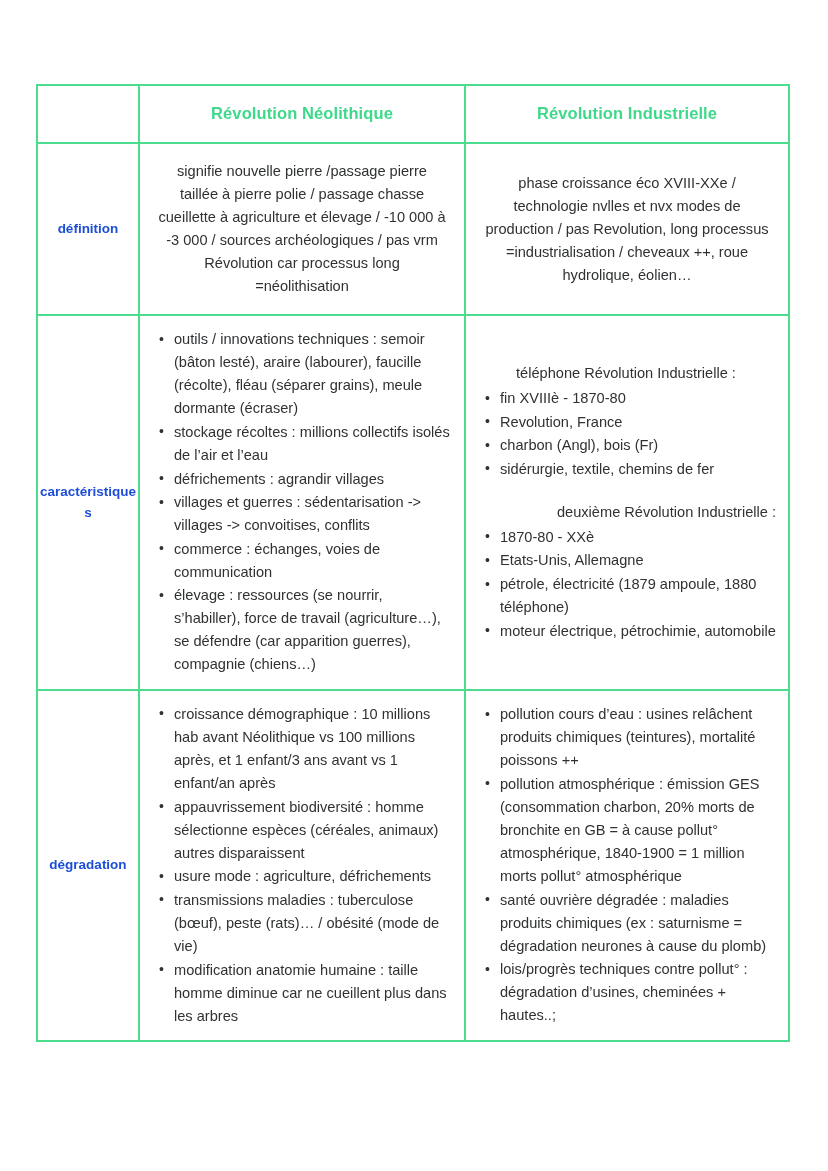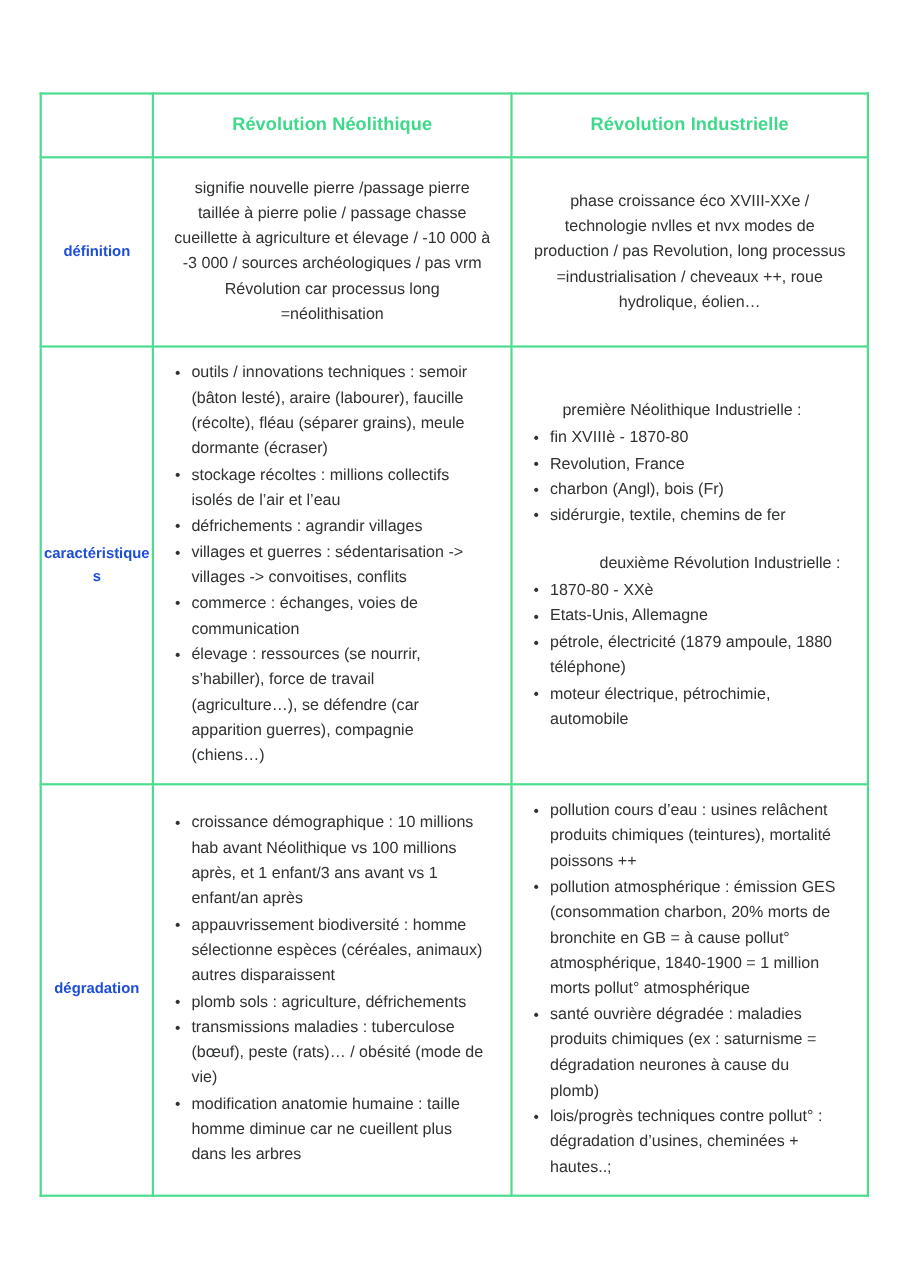--- a/index.html
+++ b/index.html
@@ -107,21 +107,21 @@
     content: "\2022";
     position: absolute;
     left: -15px;
     top: -0.5px;
     font-size: 14px;
     color: #2f3133;
     line-height: 1.58;
   }
 
   .cell.list-cell {
-    padding: 12px 24px 12px 10px;
+    padding: 12px 12px 12px 10px;
     margin-left: 23px;
   }
 </style>
 </head>
 <body>
 
 <div class="page">
 
   <table class="comparison">
     <colgroup>
@@ -156,21 +156,21 @@
           <ul>
             <li>outils / innovations techniques : semoir (bâton lesté), araire (labourer), faucille (récolte), fléau (séparer grains), meule dormante (écraser)</li>
             <li>stockage récoltes : millions collectifs isolés de l’air et l’eau</li>
             <li>défrichements : agrandir villages</li>
             <li>villages et guerres : sédentarisation -&gt; villages -&gt; convoitises, conflits</li>
             <li>commerce : échanges, voies de communication</li>
             <li>élevage : ressources (se nourrir, s’habiller), force de travail (agriculture…), se défendre (car apparition guerres), compagnie (chiens…)</li>
           </ul>
         </td>
         <td class="cell list-cell">
-          <p class="intro">première Néolithique Industrielle :</p>
+          <p class="intro">téléphone Révolution Industrielle :</p>
           <ul>
             <li>fin XVIIIè - 1870-80</li>
             <li>Revolution, France</li>
             <li>charbon (Angl), bois (Fr)</li>
             <li>sidérurgie, textile, chemins de fer</li>
           </ul>
           <p class="intro spaced">deuxième Révolution Industrielle :</p>
           <ul>
             <li>1870-80 - XXè</li>
             <li>Etats-Unis, Allemagne</li>
@@ -179,21 +179,21 @@
           </ul>
         </td>
       </tr>
 
       <tr>
         <td class="row-label">dégradation</td>
         <td class="cell list-cell">
           <ul>
             <li>croissance démographique : 10 millions hab avant Néolithique vs 100 millions après, et 1 enfant/3 ans avant vs 1 enfant/an après</li>
             <li>appauvrissement biodiversité : homme sélectionne espèces (céréales, animaux) autres disparaissent</li>
-            <li>plomb sols : agriculture, défrichements</li>
+            <li>usure mode : agriculture, défrichements</li>
             <li>transmissions maladies : tuberculose (bœuf), peste (rats)… / obésité (mode de vie)</li>
             <li>modification anatomie humaine : taille homme diminue car ne cueillent plus dans les arbres</li>
           </ul>
         </td>
         <td class="cell list-cell">
           <ul>
             <li>pollution cours d’eau : usines relâchent produits chimiques (teintures), mortalité poissons ++</li>
             <li>pollution atmosphérique : émission GES (consommation charbon, 20% morts de bronchite en GB = à cause pollut° atmosphérique, 1840-1900 = 1 million morts pollut° atmosphérique</li>
             <li>santé ouvrière dégradée : maladies produits chimiques (ex : saturnisme = dégradation neurones à cause du plomb)</li>
             <li>lois/progrès techniques contre pollut° : dégradation d’usines, cheminées + hautes..;</li>

